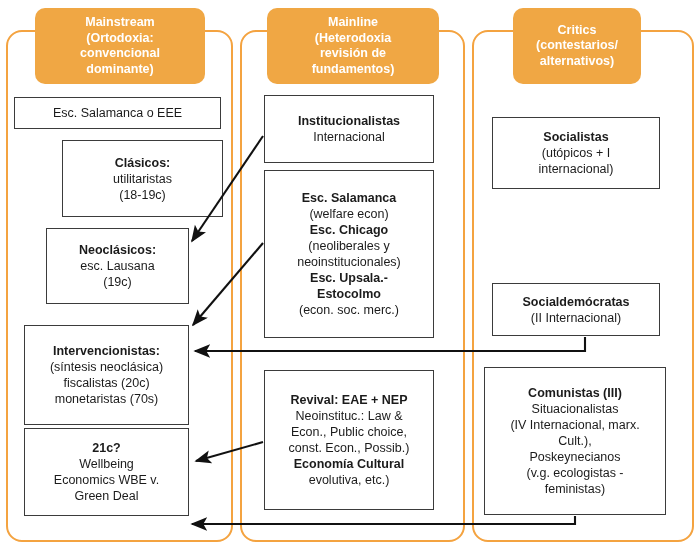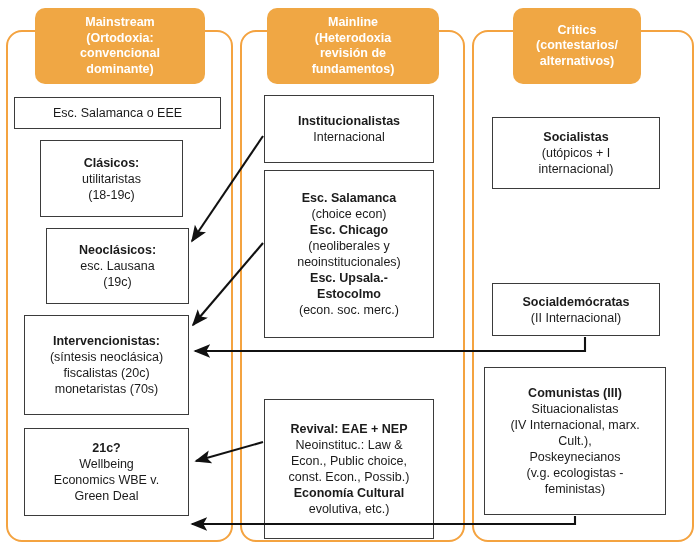--- a/index.html
+++ b/index.html
@@ -77,63 +77,63 @@
 revisión de
 fundamentos)</div>
   <div class="pill" style="left:513px;top:8px;width:128px;height:76px;">Critics
 (contestarios/
 alternativos)</div>
 
   <div class="box" style="left:14px;top:97px;width:207px;height:32px;">
     <span class="sub">Esc. Salamanca o EEE</span>
   </div>
 
-  <div class="box" style="left:40px;top:140px;width:143px;height:77px;">
+  <div class="box" style="left:62px;top:140px;width:161px;height:77px;">
     <span class="ttl">Clásicos:</span>
     <span class="sub">utilitaristas</span>
     <span class="sub">(18-19c)</span>
   </div>
 
   <div class="box" style="left:46px;top:228px;width:143px;height:76px;">
     <span class="ttl">Neoclásicos:</span>
     <span class="sub">esc. Lausana</span>
     <span class="sub">(19c)</span>
   </div>
 
-  <div class="box" style="left:24px;top:315px;width:165px;height:100px;">
+  <div class="box" style="left:24px;top:325px;width:165px;height:100px;">
     <span class="ttl">Intervencionistas:</span>
     <span class="sub">(síntesis neoclásica)</span>
     <span class="sub">fiscalistas (20c)</span>
     <span class="sub">monetaristas (70s)</span>
   </div>
 
   <div class="box" style="left:24px;top:428px;width:165px;height:88px;">
     <span class="ttl">21c?</span>
     <span class="sub">Wellbeing</span>
     <span class="sub">Economics WBE v.</span>
     <span class="sub">Green Deal</span>
   </div>
 
   <div class="box" style="left:264px;top:95px;width:170px;height:68px;">
     <span class="ttl">Institucionalistas</span>
     <span class="sub">Internacional</span>
   </div>
 
   <div class="box" style="left:264px;top:170px;width:170px;height:168px;">
     <span class="ttl">Esc. Salamanca</span>
-    <span class="sub">(choice econ)</span>
+    <span class="sub">(welfare econ)</span>
     <span class="ttl">Esc. Chicago</span>
     <span class="sub">(neoliberales y</span>
     <span class="sub">neoinstitucionales)</span>
     <span class="ttl">Esc. Upsala.-</span>
     <span class="ttl">Estocolmo</span>
     <span class="sub">(econ. soc. merc.)</span>
   </div>
 
-  <div class="box" style="left:264px;top:370px;width:170px;height:140px;margin-top:29px;">
+  <div class="box" style="left:264px;top:370px;width:170px;height:140px;">
     <span class="ttl">Revival: EAE + NEP</span>
     <span class="sub">Neoinstituc.: Law &amp;</span>
     <span class="sub">Econ., Public choice,</span>
     <span class="sub">const. Econ., Possib.)</span>
     <span class="ttl">Economía Cultural</span>
     <span class="sub">evolutiva, etc.)</span>
   </div>
 
   <div class="box" style="left:492px;top:117px;width:168px;height:72px;justify-content:center;">
     <span class="ttl">Socialistas</span>

